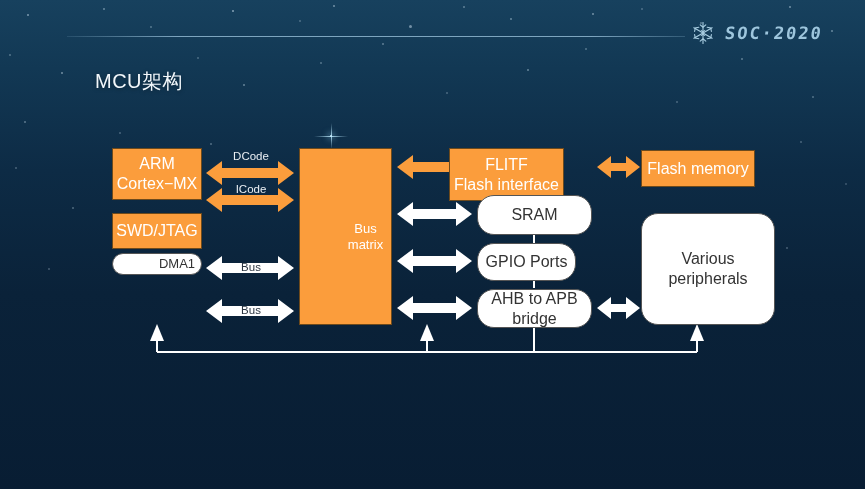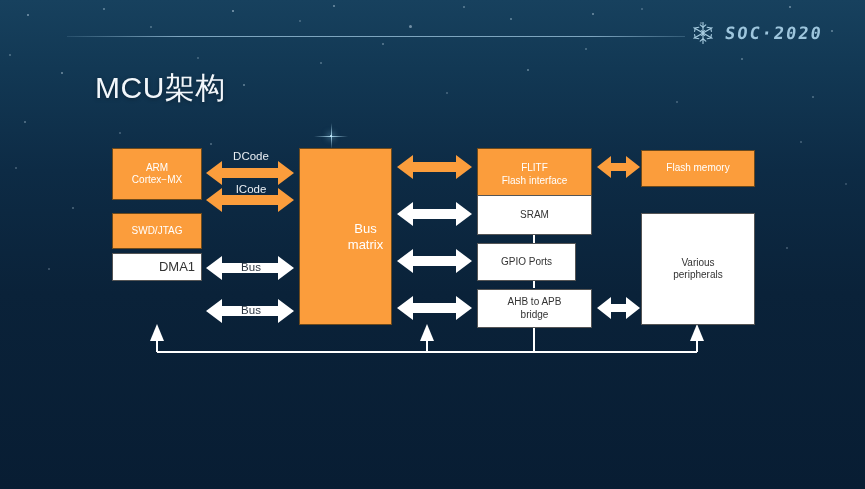--- a/index.html
+++ b/index.html
@@ -42,37 +42,37 @@
   #brand-icon { width: 24px; height: 24px; display: block; }
   #brand-text {
     font-family: "DejaVu Sans Mono", "Liberation Mono", monospace;
     font-size: 17px; font-weight: 700; letter-spacing: 2px;
     color: #9ec6dd;
     transform: skewX(-8deg);
   }
   
   #page-title {
     position: absolute; left: 95px; top: 68px;
-    font-size: 30px; color: #f2f7fb; font-weight: 400;
+    font-size: 20px; color: #f2f7fb; font-weight: 400;
     letter-spacing: .5px;
     text-shadow: 0 1px 4px rgba(0,0,0,.35);
   }
 
   
   #diagram { position: absolute; left: 0; top: 0; width: 865px; height: 489px; }
   .node {
     position: absolute;
     display: flex; align-items: center; justify-content: center;
     text-align: center;
     line-height: 1.22;
-    font-size: 10px;
+    font-size: 16px;
     border: 1px solid #3b3b3b;
   }
   .node.orange { background: #fb9d3c; color: #ffffff; border-color: #6d4a1c; }
-  .node.white  { background: #ffffff; color: #333333; border-color: #555555; }
+  .node.white  { background: #ffffff; color: #333333; border-color: #555555; border-radius: 17px; }
   .node.big    { font-size: 13px; padding-left: 40px; }
 
   
   #wires { position: absolute; left: 0; top: 0; width: 865px; height: 489px; }
   .wire-label {
     position: absolute;
     font-size: 11.5px; color: #e9eef3;
     text-align: center;
     white-space: nowrap;
   }
@@ -211,50 +211,50 @@
     </svg>
 
     <div class="node orange" style="left:112px; top:148px; width:90px; height:52px;">
       <span>ARM<br>Cortex−MX</span>
     </div>
 
     <div class="node orange" style="left:112px; top:213px; width:90px; height:36px;">
       <span>SWD/JTAG</span>
     </div>
 
-    <div class="node white big" style="left:112px; top:253px; width:90px; height:28px;">
+    <div class="node white big" style="left:112px; top:253px; width:90px; height:22px;">
       <span>DMA1</span>
     </div>
 
 
     <div class="node orange big" style="left:299px; top:148px; width:93px; height:177px;">
       <span>Bus matrix</span>
     </div>
 
-    <div class="node orange" style="left:477px; top:148px; width:115px; height:53px;">
+    <div class="node orange" style="left:449px; top:148px; width:115px; height:53px;">
       <span>FLITF<br>Flash interface</span>
     </div>
 
     <div class="node white" style="left:477px; top:195px; width:115px; height:40px;">
       <span>SRAM</span>
     </div>
 
     <div class="node white" style="left:477px; top:243px; width:99px; height:38px;justify-content:center;">
       <span>GPIO Ports</span>
     </div>
 
     <div class="node orange" style="left:641px; top:150px; width:114px; height:37px;">
       <span>Flash memory</span>
     </div>
 
     <div class="node white" style="left:477px; top:289px; width:115px; height:39px;">
       <span>AHB to APB<br>bridge</span>
     </div>
 
-    <div class="node white" style="left:641px; top:213px; width:114px; height:112px;text-align:center;">
+    <div class="node white" style="left:641px; top:213px; width:134px; height:112px;text-align:center;">
       <span>Various<br>peripherals</span>
     </div>
 
     <div class="wire-label" style="left:226px; top:150px; width:50px;">DCode</div>
     <div class="wire-label" style="left:226px; top:183px; width:50px;">ICode</div>
     <div class="wire-label dim" style="left:226px; top:261px; width:50px;">Bus</div>
     <div class="wire-label dim" style="left:226px; top:304px; width:50px;">Bus</div>
   </div>
 
 </div>

